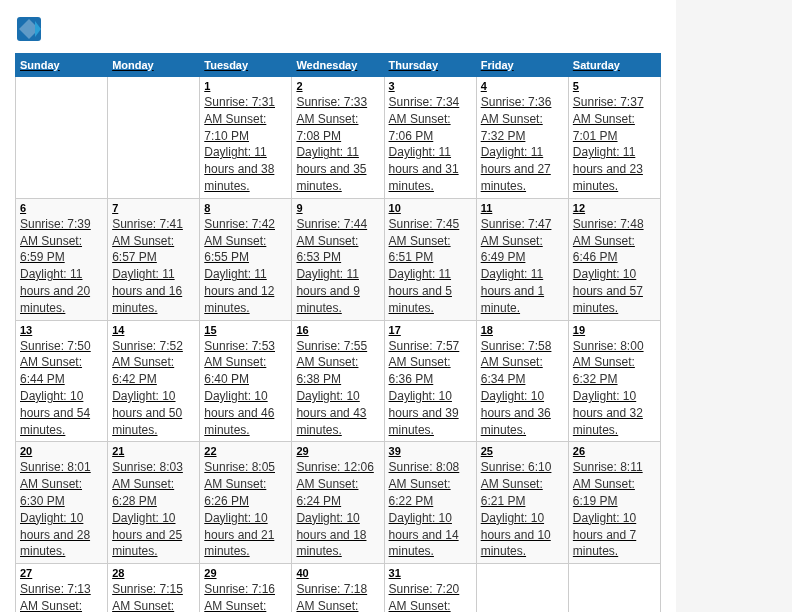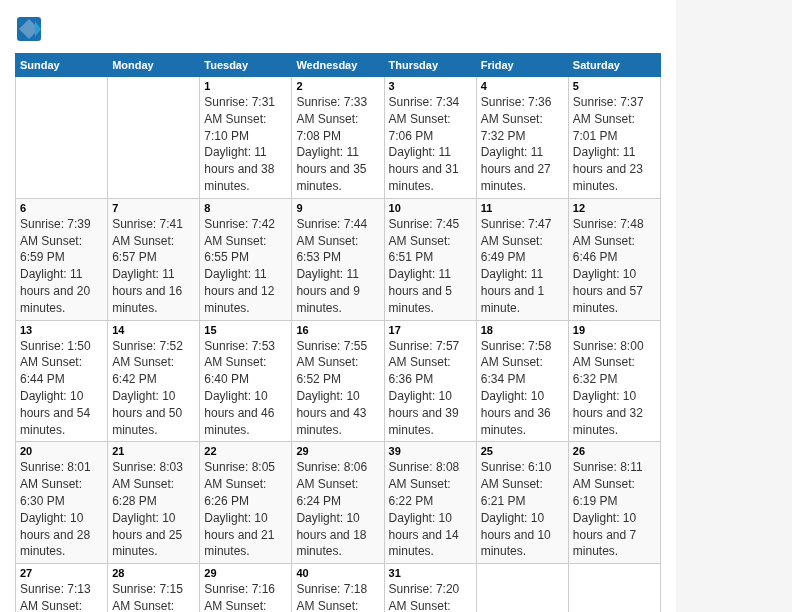--- a/index.html
+++ b/index.html
@@ -8,20 +8,21 @@
       background: #f5f5f5;
       width: 792px;
       height: 612px;
       overflow: hidden;
     }
     .page {
       width: 676px;
       height: 612px;
       background: white;
       padding: 15px;
+      text-decoration: underline;
     }
     .header {
       display: flex;
       justify-content: space-between;
       align-items: flex-start;
       margin-bottom: 10px;
     }
     .logo {
       display: flex;
       align-items: center;
@@ -207,40 +208,40 @@
           <td>
             <span class="day-num">12</span>
             <div class="day-info">Sunrise: 7:48 AM
 Sunset: 6:46 PM
 Daylight: 10 hours and 57 minutes.</div>
           </td>
         </tr>
         <tr>
           <td>
             <span class="day-num">13</span>
-            <div class="day-info">Sunrise: 1:50 AM
+            <div class="day-info">Sunrise: 7:50 AM
 Sunset: 6:44 PM
 Daylight: 10 hours and 54 minutes.</div>
           </td>
           <td>
             <span class="day-num">14</span>
             <div class="day-info">Sunrise: 7:52 AM
 Sunset: 6:42 PM
 Daylight: 10 hours and 50 minutes.</div>
           </td>
           <td>
             <span class="day-num">15</span>
             <div class="day-info">Sunrise: 7:53 AM
 Sunset: 6:40 PM
 Daylight: 10 hours and 46 minutes.</div>
           </td>
           <td>
             <span class="day-num">16</span>
             <div class="day-info">Sunrise: 7:55 AM
-Sunset: 6:52 PM
+Sunset: 6:38 PM
 Daylight: 10 hours and 43 minutes.</div>
           </td>
           <td>
             <span class="day-num">17</span>
             <div class="day-info">Sunrise: 7:57 AM
 Sunset: 6:36 PM
 Daylight: 10 hours and 39 minutes.</div>
           </td>
           <td>
             <span class="day-num">18</span>
@@ -269,21 +270,21 @@
 Daylight: 10 hours and 25 minutes.</div>
           </td>
           <td>
             <span class="day-num">22</span>
             <div class="day-info">Sunrise: 8:05 AM
 Sunset: 6:26 PM
 Daylight: 10 hours and 21 minutes.</div>
           </td>
           <td>
             <span class="day-num">29</span>
-            <div class="day-info">Sunrise: 8:06 AM
+            <div class="day-info">Sunrise: 12:06 AM
 Sunset: 6:24 PM
 Daylight: 10 hours and 18 minutes.</div>
           </td>
           <td>
             <span class="day-num">39</span>
             <div class="day-info">Sunrise: 8:08 AM
 Sunset: 6:22 PM
 Daylight: 10 hours and 14 minutes.</div>
           </td>
           <td>

